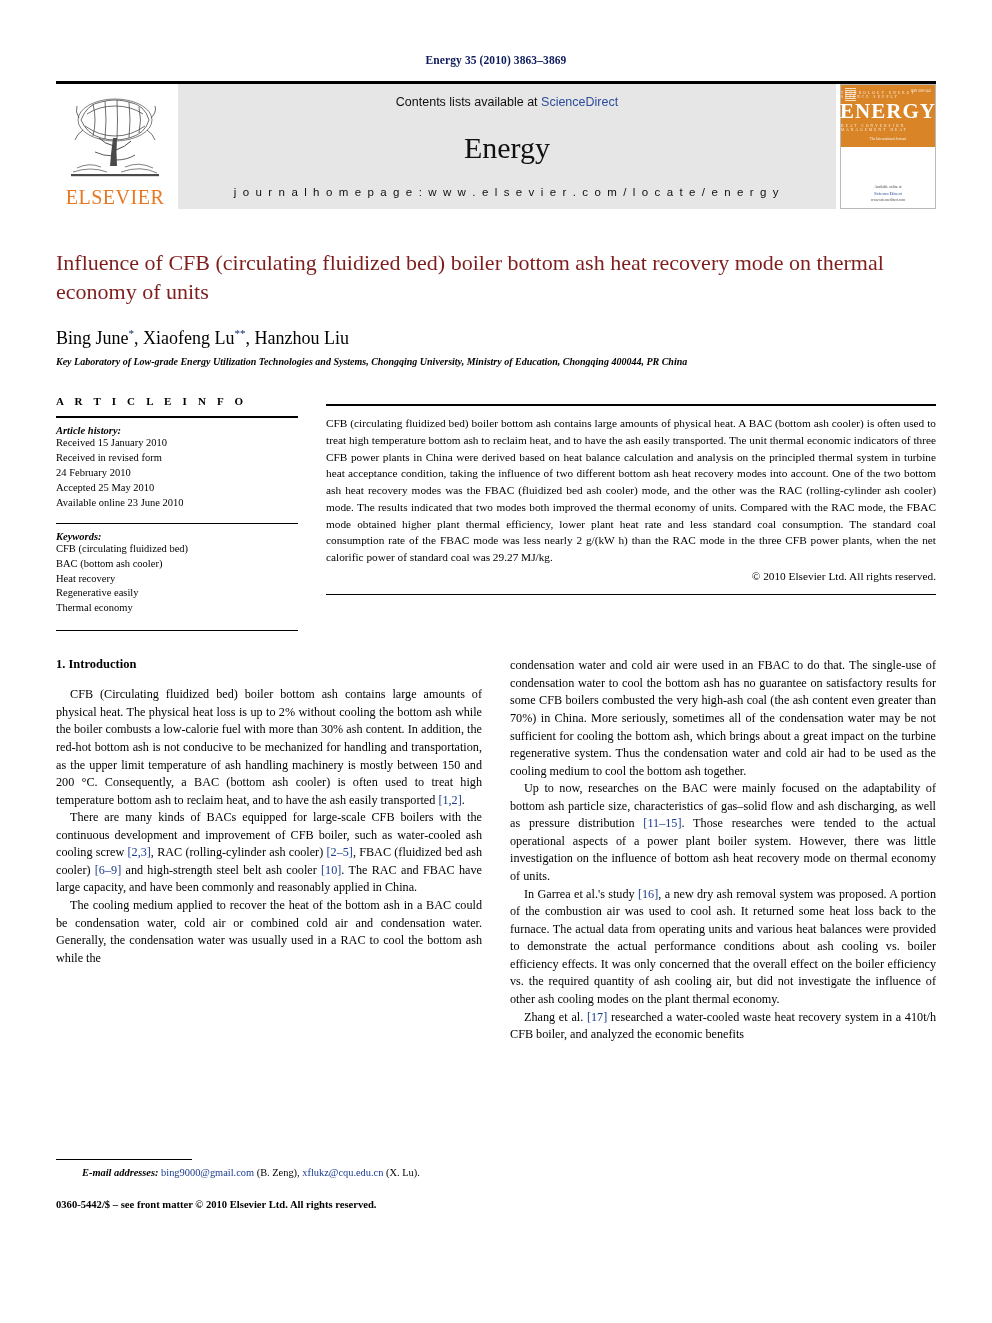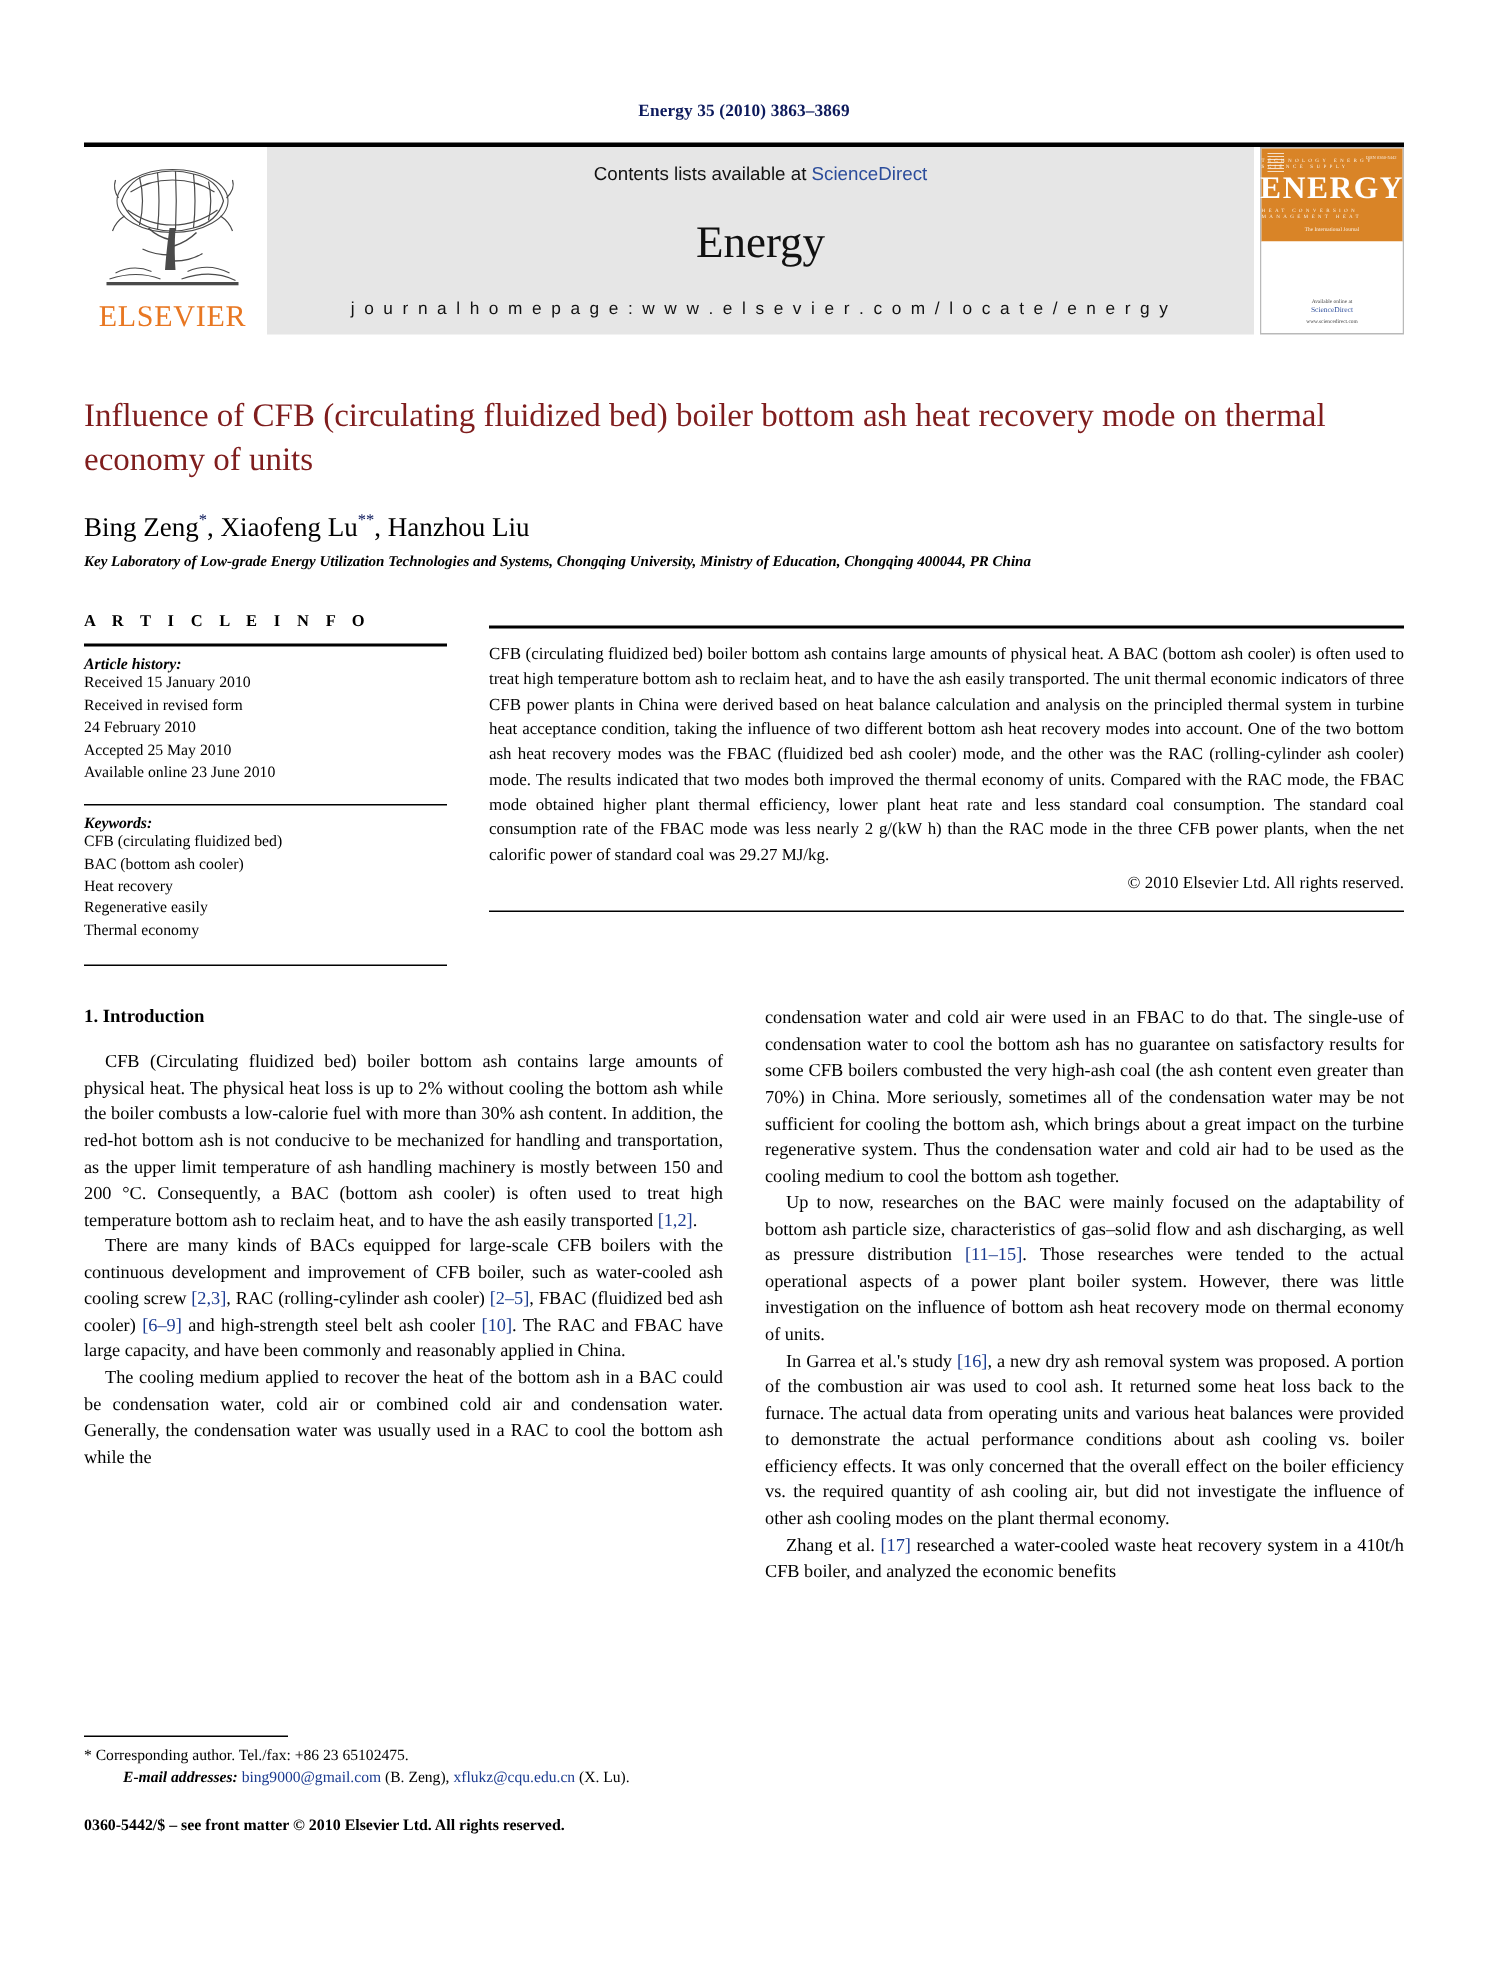--- a/index.html
+++ b/index.html
@@ -18,21 +18,21 @@
     width: 992px; height: 1323px;
     padding: 0 56px;
   }
 
   
   .running-head {
     text-align: center;
     font-size: 11.5px;
     font-weight: bold;
     color: #0d1a5c;
-    padding-top: 68px;
+    padding-top: 54px;
     letter-spacing: 0.1px;
   }
 
   
   .masthead {
     margin-top: 15px;
     border-top: 3px solid #000;
     display: flex;
     align-items: stretch;
     height: 128px;
@@ -344,21 +344,21 @@
           <div class="cv-sd">ScienceDirect</div>
           <div>www.sciencedirect.com</div>
         </div>
       </div>
     </div>
   </div>
 
   <div class="title-block">
     <h1 class="article-title">Influence of CFB (circulating fluidized bed) boiler bottom ash heat recovery mode on thermal economy of units</h1>
     <div class="authors">
-      <span><span>Bing Zeng</span><sup>*</sup></span><span><span>, Xiaofeng Lu</span><sup>**</sup></span><span>, Hanzhou Liu</span>
+      <span><span>Bing June</span><sup>*</sup></span><span><span>, Xiaofeng Lu</span><sup>**</sup></span><span>, Hanzhou Liu</span>
     </div>
     <div class="affiliation">Key Laboratory of Low-grade Energy Utilization Technologies and Systems, Chongqing University, Ministry of Education, Chongqing 400044, PR China</div>
   </div>
 
   <div class="info-abstract">
 
     <div class="col-info">
       <div class="sec-head">A R T I C L E  I N F O</div>
       <div class="rule-thick"></div>
       <div class="meta-label">Article history:</div>
@@ -388,21 +388,20 @@
   <div class="body-cols" style="height:555px;">
 
     <div class="bcol">
       <h2 class="section-title">1. Introduction</h2>
       <p class="para">CFB (Circulating fluidized bed) boiler bottom ash contains large amounts of physical heat. The physical heat loss is up to 2% without cooling the bottom ash while the boiler combusts a low-calorie fuel with more than 30% ash content. In addition, the red-hot bottom ash is not conducive to be mechanized for handling and transportation, as the upper limit temperature of ash handling machinery is mostly between 150 and 200 °C. Consequently, a BAC (bottom ash cooler) is often used to treat high temperature bottom ash to reclaim heat, and to have the ash easily transported <span class="cite" style="color:#1a3a8f">[1,2]</span>.</p>
       <p class="para">There are many kinds of BACs equipped for large-scale CFB boilers with the continuous development and improvement of CFB boiler, such as water-cooled ash cooling screw <span class="cite" style="color:#1a3a8f">[2,3]</span>, RAC (rolling-cylinder ash cooler) <span class="cite" style="color:#1a3a8f">[2–5]</span>, FBAC (fluidized bed ash cooler) <span class="cite" style="color:#1a3a8f">[6–9]</span> and high-strength steel belt ash cooler <span class="cite" style="color:#1a3a8f">[10]</span>. The RAC and FBAC have large capacity, and have been commonly and reasonably applied in China.</p>
       <p class="para">The cooling medium applied to recover the heat of the bottom ash in a BAC could be condensation water, cold air or combined cold air and condensation water. Generally, the condensation water was usually used in a RAC to cool the bottom ash while the</p>
 
       <div class="footnotes">
         <div class="fn-rule"></div>
-        <div class="fn-line">* Corresponding author. Tel./fax: +86 23 65102475.</div>
         <div class="fn-line" style="padding-left:26px;text-indent:0;">
           <span class="email-label">E-mail addresses:</span>
           <span class="fn-email">bing9000@gmail.com</span><span> (B. Zeng), </span><span class="fn-email">xflukz@cqu.edu.cn</span><span> (X. Lu).</span>
         </div>
         <div class="imprint">
           <div class="issn-line">0360-5442/$ – see front matter © 2010 Elsevier Ltd. All rights reserved.</div>
         </div>
       </div>
     </div>
 

